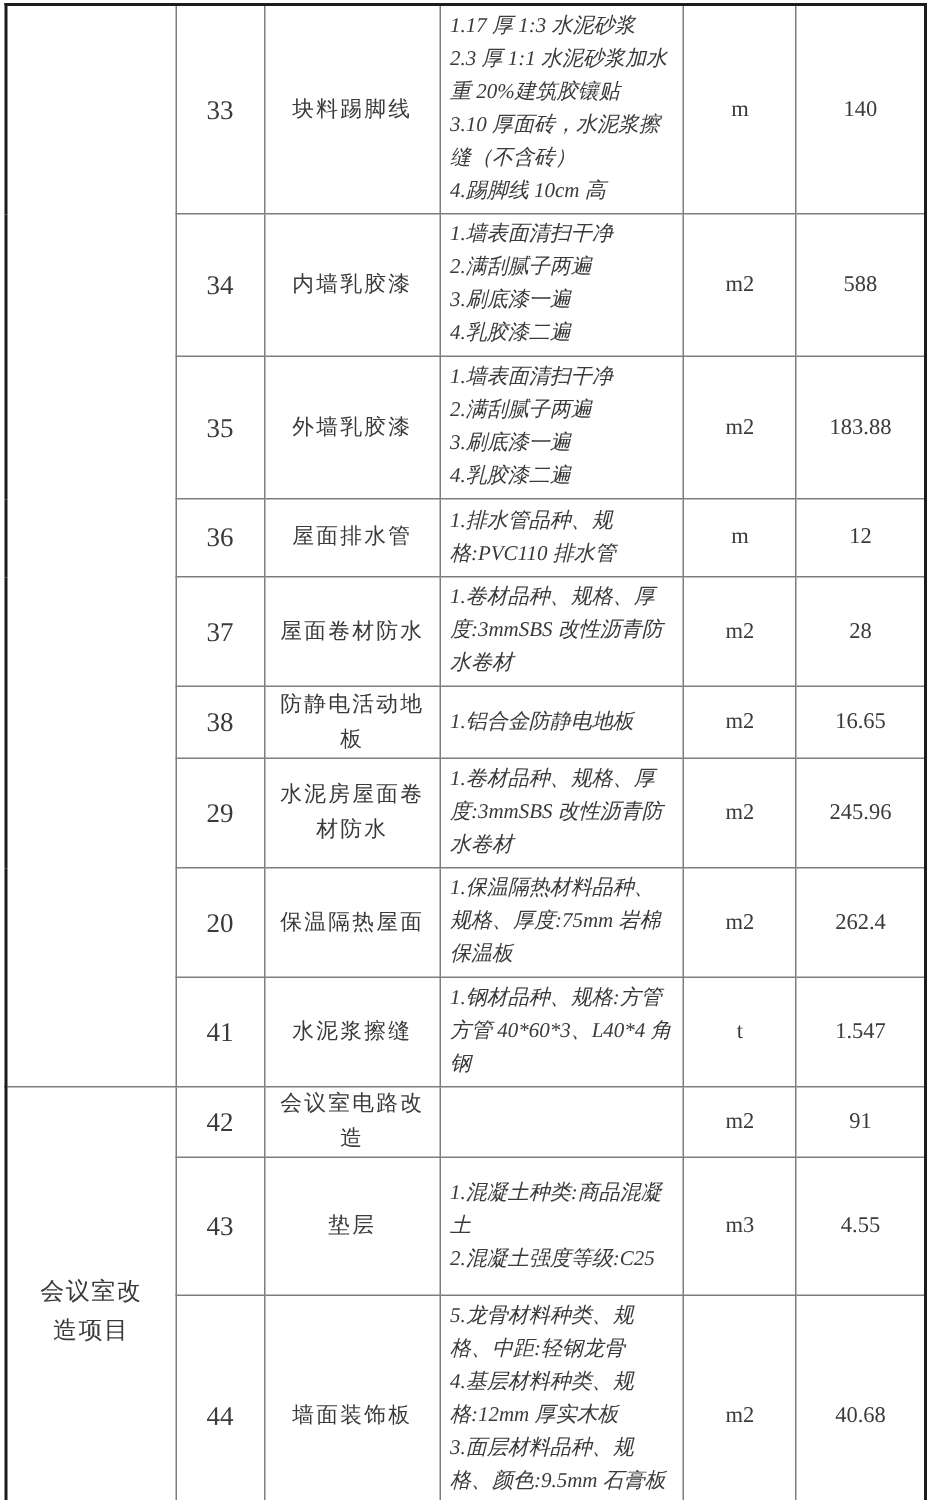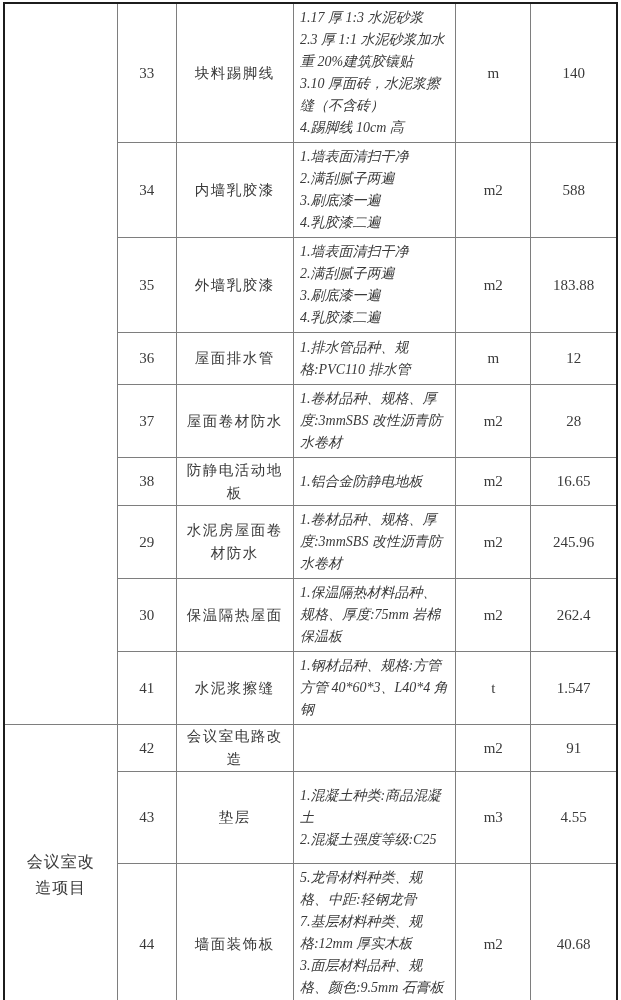--- a/index.html
+++ b/index.html
@@ -44,21 +44,21 @@
     font-size: 16px;
     letter-spacing: 1px;
   }
   .cat-label {
     display: inline-block;
     width: 5em;
     line-height: 26px;
   }
   td.no-cell {
     text-align: center;
-    font-size: 15px;
+    font-size: 18px;
   }
   td.name-cell {
     text-align: center;
     font-size: 14.5px;
     letter-spacing: 1.5px;
     padding: 0 4px;
     line-height: 23px;
   }
   td.desc-cell {
     font-size: 14px;
@@ -153,21 +153,21 @@
         <tr>
           <td class="no-cell">29</td>
           <td class="name-cell">水泥房屋面卷材防水</td>
           <td class="desc-cell">
             <div class="desc-line">1.卷材品种、规格、厚度:3mmSBS 改性沥青防水卷材</div>
           </td>
           <td class="unit-cell">m2</td>
           <td class="qty-cell">245.96</td>
         </tr>
         <tr>
-          <td class="no-cell">30</td>
+          <td class="no-cell">20</td>
           <td class="name-cell">保温隔热屋面</td>
           <td class="desc-cell">
             <div class="desc-line">1.保温隔热材料品种、规格、厚度:75mm 岩棉保温板</div>
           </td>
           <td class="unit-cell">m2</td>
           <td class="qty-cell">262.4</td>
         </tr>
         <tr>
           <td class="no-cell">41</td>
           <td class="name-cell">水泥浆擦缝</td>
@@ -193,21 +193,21 @@
             <div class="desc-line">2.混凝土强度等级:C25</div>
           </td>
           <td class="unit-cell">m3</td>
           <td class="qty-cell">4.55</td>
         </tr>
         <tr>
           <td class="no-cell">44</td>
           <td class="name-cell">墙面装饰板</td>
           <td class="desc-cell">
             <div class="desc-line">5.龙骨材料种类、规格、中距:轻钢龙骨</div>
-            <div class="desc-line">7.基层材料种类、规格:12mm 厚实木板</div>
+            <div class="desc-line">4.基层材料种类、规格:12mm 厚实木板</div>
             <div class="desc-line">3.面层材料品种、规格、颜色:9.5mm 石膏板饰面</div>
           </td>
           <td class="unit-cell">m2</td>
           <td class="qty-cell">40.68</td>
         </tr>
       </tbody>
   </table>
 </div>
 
 </body></html>

